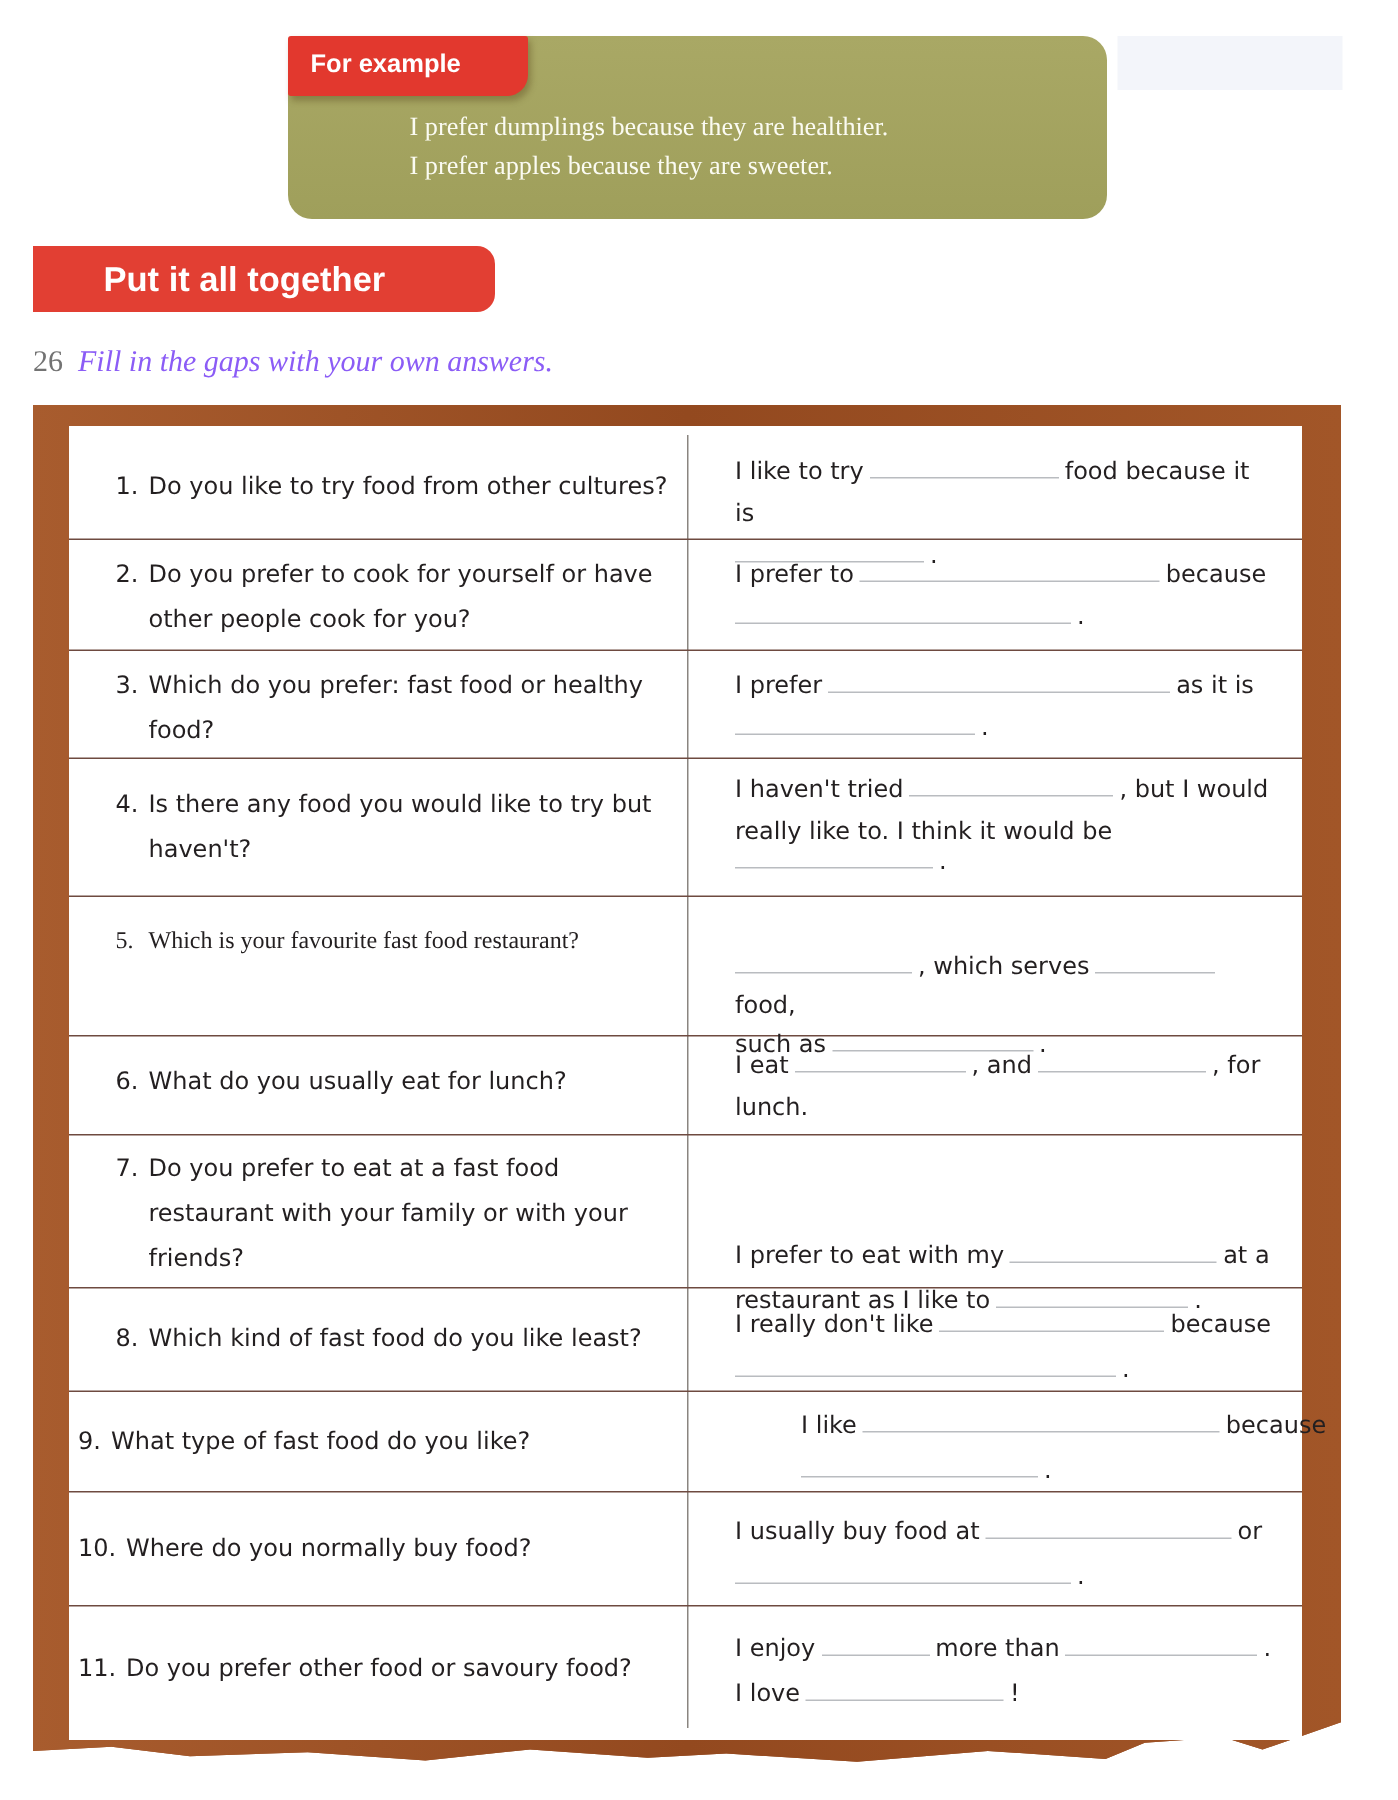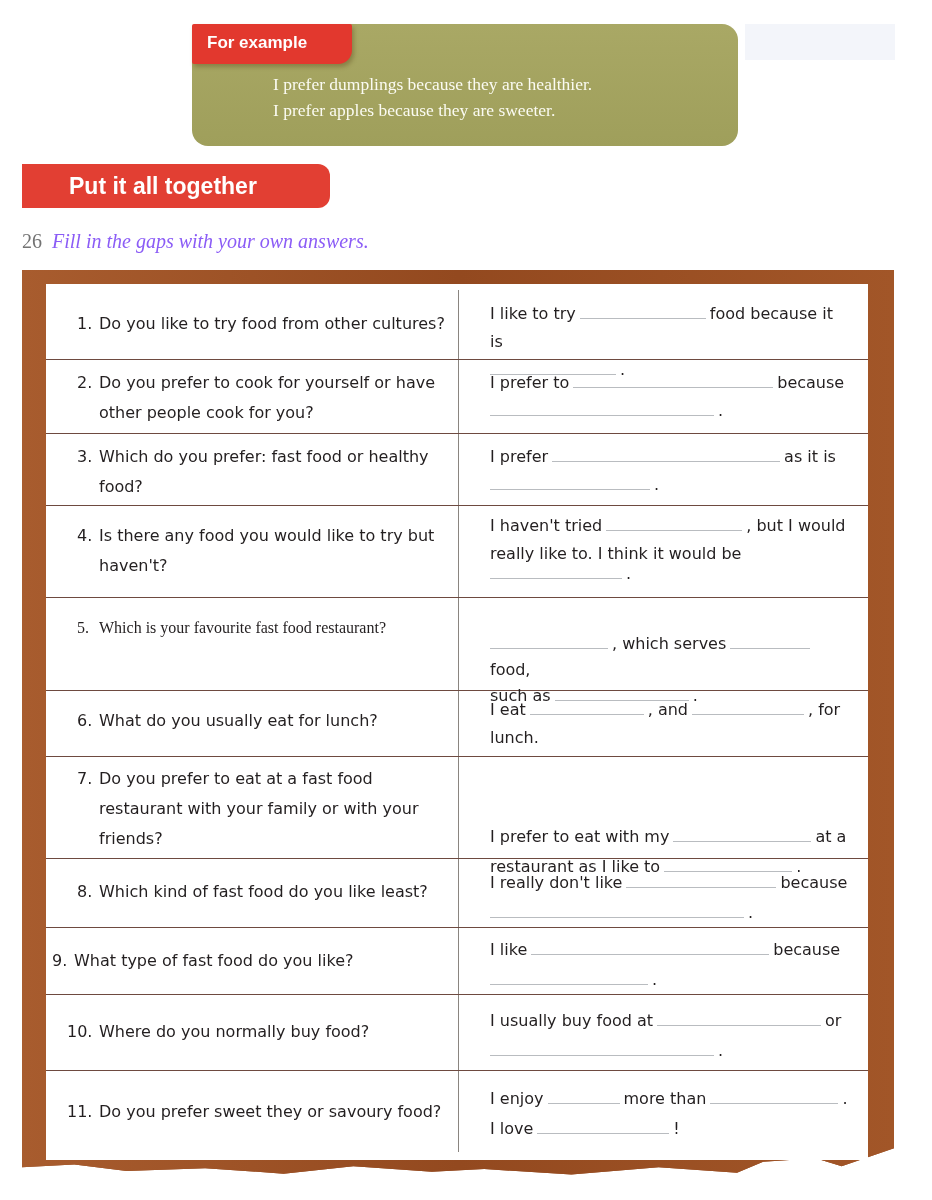--- a/index.html
+++ b/index.html
@@ -67,21 +67,21 @@
   .row-line {
     position: absolute; left: 46px; width: 822px; height: 1px;
     background: #6e4a40;
   }
   .q {
     position: absolute; left: 0; width: 412px;
     font-size: 16px; line-height: 30px; color: #231f20;
     padding-left: 53px; text-indent: -22px; box-sizing: border-box;
   }
   .q .n { display: inline-block; width: 22px; text-indent: 0; }
-  .q.two-digit { padding-left: 53px; text-indent: -32px; }
+  .q.two-digit { padding-left: 38px; text-indent: -32px; }
   .q.two-digit .n { width: 32px; }
   .a {
     position: absolute; left: 444px; width: 360px;
     font-size: 16px; line-height: 28px; color: #231f20;
   }
   .blank {
     display: inline-block; border-bottom: 1px solid #b9bcc0;
     height: 14px; vertical-align: baseline; margin: 0 4px;
   }
 </style>
@@ -176,33 +176,33 @@
 <div class="row" style="top:858px;">
   <div class="q" style="top:19px;"><span class="n">8.</span><span>Which kind of fast food do you like least?</span></div>
   <div class="a" style="top:10px;line-height:30px;">
     <span>I really don't like</span><span class="blank" style="width:150px;"></span><span>because</span><br>
     <span class="blank" style="width:254px;margin-left:0;"></span><span>.</span>
   </div>
 </div>
 
 <div class="row" style="top:927px;">
   <div class="q" style="top:19px;padding-left:28px;"><span class="n">9.</span><span>What type of fast food do you like?</span></div>
-  <div class="a" style="top:8px;line-height:30px;">
+  <div class="a" style="top:8px;line-height:30px;margin-left:44px;">
     <span>I like</span><span class="blank" style="width:238px;"></span><span>because</span><br>
     <span class="blank" style="width:158px;margin-left:0;"></span><span>.</span>
   </div>
 </div>
 
 <div class="row" style="top:994px;">
   <div class="q two-digit" style="top:23px;"><span class="n">10.</span><span>Where do you normally buy food?</span></div>
   <div class="a" style="top:12px;line-height:30px;">
     <span>I usually buy food at</span><span class="blank" style="width:164px;"></span><span style="margin-left:0;">or</span><br>
     <span class="blank" style="width:224px;margin-left:0;"></span><span>.</span>
   </div>
 </div>
 
 <div class="row" style="top:1070px;">
-  <div class="q two-digit" style="top:27px;"><span class="n">11.</span><span>Do you prefer sweet they or savoury food?</span></div>
+  <div class="q two-digit" style="top:27px;"><span class="n">11.</span><span>Do you prefer other food or savoury food?</span></div>
   <div class="a" style="top:14px;line-height:30px;">
     <span>I enjoy</span><span class="blank" style="width:72px;"></span><span>more than</span><span class="blank" style="width:128px;"></span><span>.</span><br>
     <span>I love</span><span class="blank" style="width:132px;"></span><span>!</span>
   </div>
 </div>
 
 </body></html>

